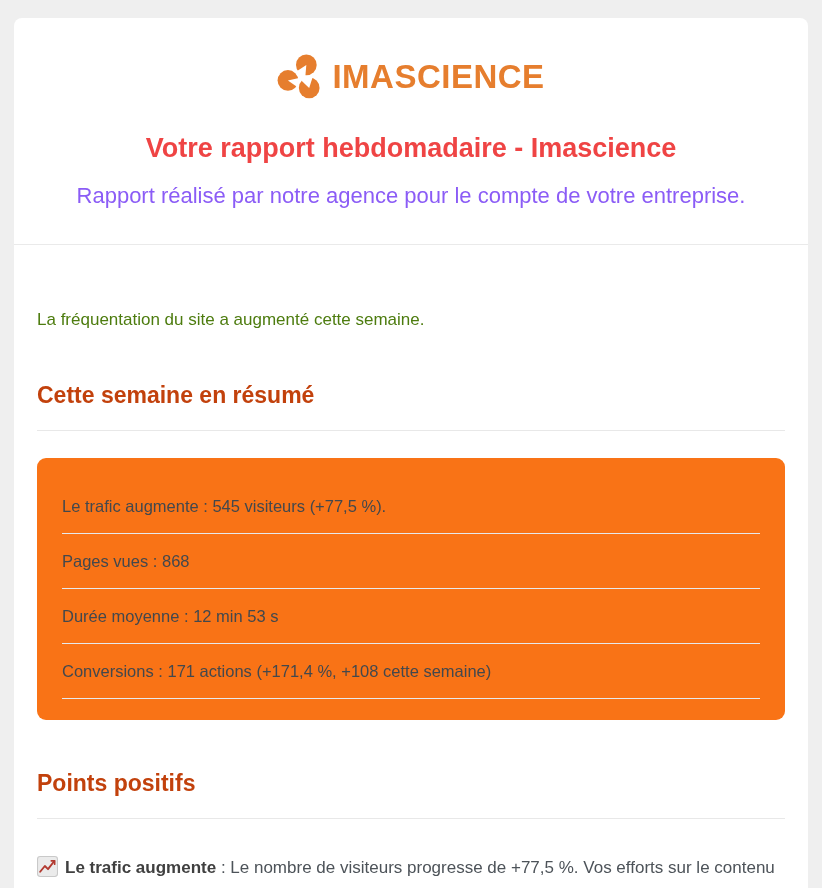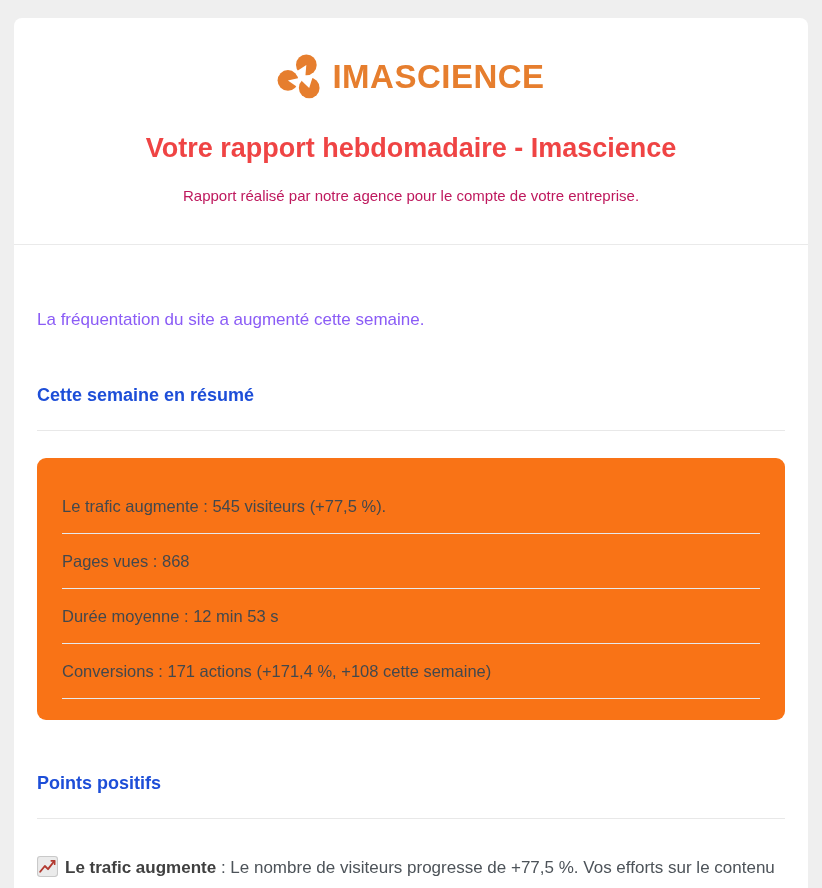--- a/index.html
+++ b/index.html
@@ -32,34 +32,34 @@
     font-size: 33px; font-weight: bold; letter-spacing: 0.5px;
     color: #E67E2E;
   }
   h1 {
     margin: 27px 0 0;
     font-size: 27px; line-height: 34px; font-weight: bold;
     color: #ef4444;
   }
   .subtitle {
     margin: 21px 0 0; padding-bottom: 38px;
-    font-size: 15px; line-height: 20px;
-    color: #be185d;
+    font-size: 22px; line-height: 20px;
+    color: #8b5cf6;
   }
   
   .content { padding: 0 23px; }
   .intro {
     margin: 63px 0 0;
     font-size: 17px; line-height: 24px;
-    color: #8b5cf6;
+    color: #4d7c0f;
   }
   h2 {
     margin: 49px 0 0;
-    font-size: 18px; line-height: 28px; font-weight: bold;
-    color: #1d4ed8;
+    font-size: 23px; line-height: 28px; font-weight: bold;
+    color: #c2410c;
   }
   .rule {
     border: none; border-top: 1px solid #e8e8e8;
     margin: 21px 0 0;
   }
   .summary-box {
     margin-top: 27px;
     background: #f97316;
     border-radius: 9px;
     padding: 21px 25px;

